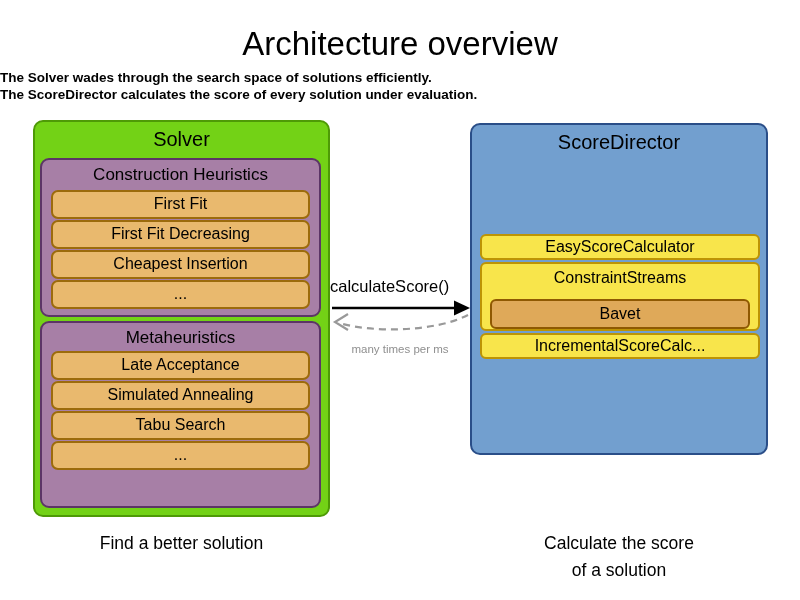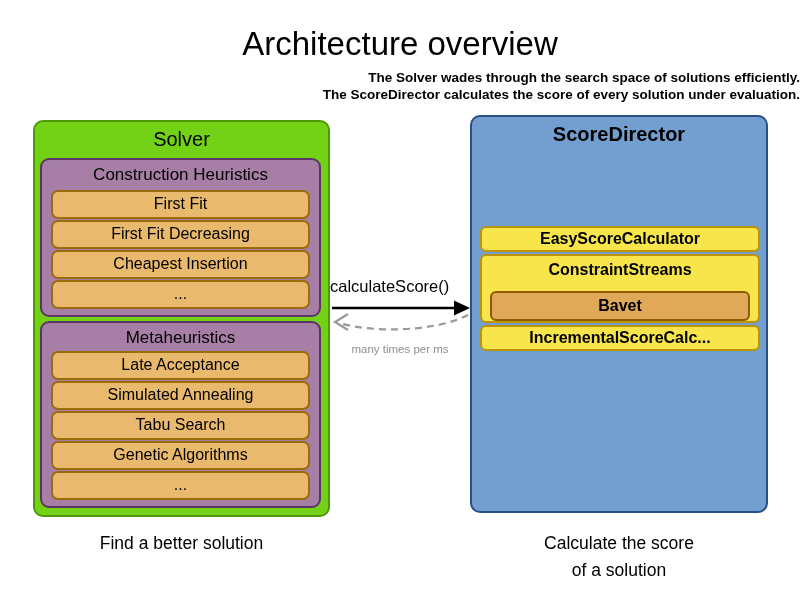--- a/index.html
+++ b/index.html
@@ -3,21 +3,21 @@
 <meta charset="utf-8">
 <style>
   html,body{margin:0;padding:0;}
   body{
     width:800px;height:600px;position:relative;background:#ffffff;
     font-family:"Liberation Sans", sans-serif;color:#000;overflow:hidden;
   }
   .abs{position:absolute;}
   
   .main-title{left:0;top:26px;width:800px;text-align:center;font-size:33px;line-height:36px;}
-  .subtitle{left:0;width:800px;text-align:right;font-size:13.5px;line-height:17px;font-weight:bold;}
+  .subtitle{left:0;width:800px;text-align:left;font-size:13.5px;line-height:17px;font-weight:bold;}
   .subtitle.l1{top:69px;}
   .subtitle.l2{top:86px;}
   
   .solver-box{
     left:33px;top:120px;width:297px;height:397px;box-sizing:border-box;
     background:var(--solver-fill,#73d216);border:2px solid var(--solver-border,#4e9a06);
     border-radius:10px;
   }
   .box-title{width:100%;text-align:center;font-size:20px;line-height:26px;padding-top:4px;}
   .phase-box{
@@ -30,24 +30,23 @@
   .phase-title{width:100%;text-align:center;font-size:17px;line-height:24px;padding-top:3px;}
   .algo-list{position:absolute;left:9px;right:9px;top:30px;}
   .phase-box.mh .algo-list{top:28px;}
   .algo-item{
     box-sizing:border-box;height:29px;margin-bottom:1px;
     background:var(--algorithm-fill,#e9b96e);border:2px solid var(--algorithm-border,#9c6b0c);
     border-radius:7px;text-align:center;font-size:16px;line-height:24px;
   }
   
   .sd-box{
-    left:470px;top:115px;width:298px;height:398px;box-sizing:border-box;
+    left:470px;top:123px;width:298px;height:332px;box-sizing:border-box;
     background:var(--score-director-fill,#729fcf);border:2px solid var(--score-director-border,#2a4e88);
     border-radius:10px;
-    font-weight:bold;
   }
   .calc-list{position:absolute;left:8px;top:109px;width:280px;}
   .calc-box{
     box-sizing:border-box;margin-bottom:2px;
     background:var(--calculator-fill,#f8e54b);border:2px solid var(--calculator-border,#bd9405);
     border-radius:6px;text-align:center;font-size:16px;
   }
   .calc-box.simple{height:26px;line-height:21px;border-radius:6px;}
   .calc-box.cs{height:69px;}
   .calc-box .calc-label{line-height:27px;border-radius:13px;}
@@ -84,21 +83,20 @@
         <div class="algo-item">...</div>
       </div>
   </div>
 
   <div class="phase-box mh">
     <div class="phase-title">Metaheuristics</div>
     <div class="algo-list">
         <div class="algo-item">Late Acceptance</div>
         <div class="algo-item">Simulated Annealing</div>
         <div class="algo-item">Tabu Search</div>
-        <div class="algo-item">Genetic Algorithms</div>
         <div class="algo-item">...</div>
       </div>
   </div>
 </div>
 
 <div class="abs sd-box">
   <div class="box-title">ScoreDirector</div>
 
   <div class="calc-list">
     <div class="calc-box simple">EasyScoreCalculator</div>

